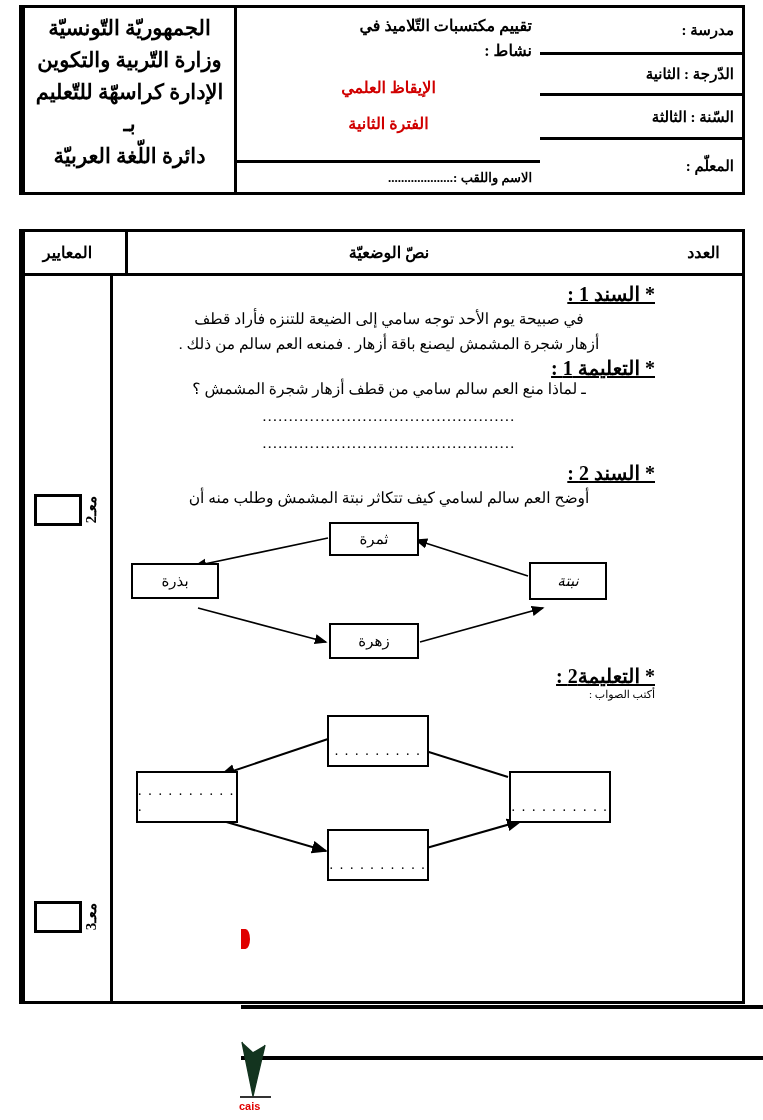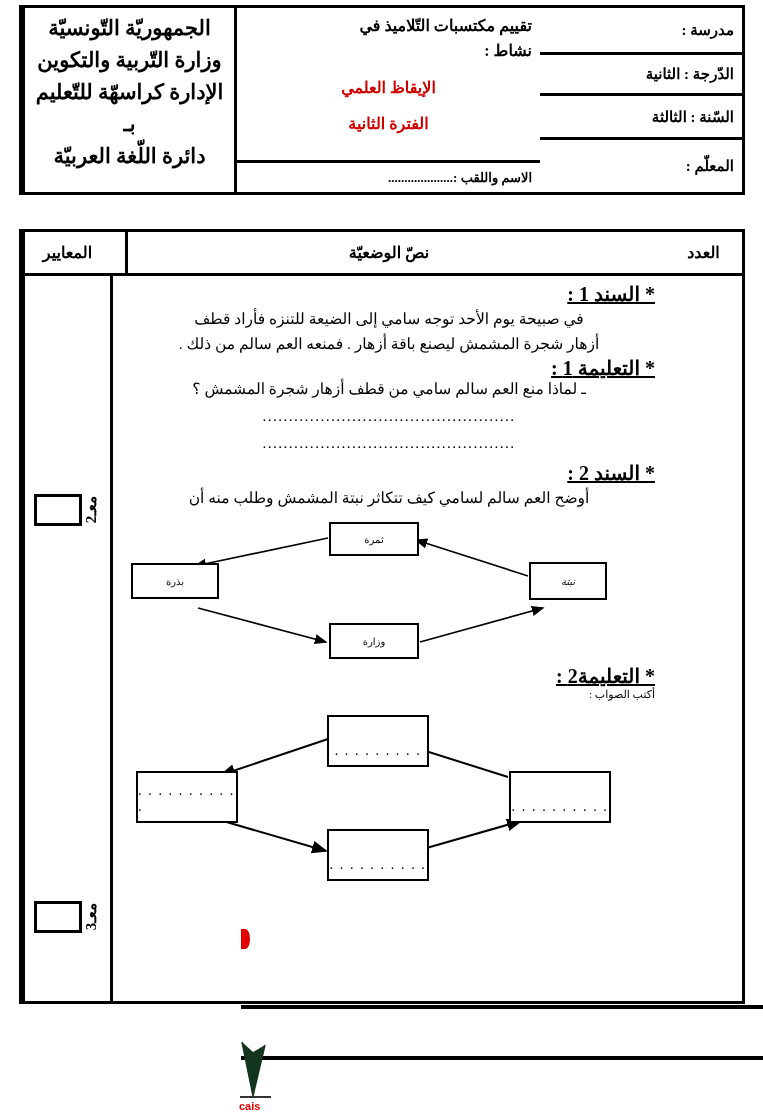--- a/index.html
+++ b/index.html
@@ -179,21 +179,21 @@
   .diagram.d1 { height: 148px; margin-top: 6px; }
   .diagram.d2 { height: 185px; margin-top: 8px; }
   .dbox {
     position: absolute;
     border: 2px solid #000;
     background: #fff;
     box-sizing: border-box;
     display: flex;
     align-items: center;
     justify-content: center;
-    font-size: 10px;
+    font-size: 15px;
     z-index: 2;
   }
   .dbox.dotted-content {
     align-items: flex-end;
     padding-bottom: 6px;
     letter-spacing: 1.6px;
     direction: ltr;
     font-size: 14px;
   }
   .diagram svg { position: absolute; left: 0; top: 0; z-index: 1; }
@@ -336,21 +336,21 @@
 
             <line x1="205" y1="22" x2="72" y2="50" stroke="#000" stroke-width="1.6" marker-end="url(#ah1)"></line>
 
             <line x1="75" y1="92" x2="203" y2="126" stroke="#000" stroke-width="1.6" marker-end="url(#ah1)"></line>
 
             <line x1="297" y1="126" x2="420" y2="92" stroke="#000" stroke-width="1.6" marker-end="url(#ah1)"></line>
           </svg>
           <div class="dbox" style="left:206px; top:6px; width:90px; height:34px;">ثمرة</div>
           <div class="dbox" style="left:8px; top:47px; width:88px; height:36px;">بذرة</div>
           <div class="dbox" style="left:406px; top:46px; width:78px; height:38px;font-style:italic;">نبتة</div>
-          <div class="dbox" style="left:206px; top:107px; width:90px; height:36px;">وزارة</div>
+          <div class="dbox" style="left:206px; top:107px; width:90px; height:36px;">زهرة</div>
         </div>
 
         <div class="lbl">* التعليمة2 :</div>
         <div class="small-right">أكتب الصواب :</div>
 
         <div class="diagram d2">
           <svg width="555" height="185" viewBox="0 0 555 185">
             <defs>
               <marker id="ah2" markerWidth="9" markerHeight="9" refX="7" refY="3.2" orient="auto">
                 <path d="M0,0 L8,3.2 L0,6.4 z" fill="#000"></path>

